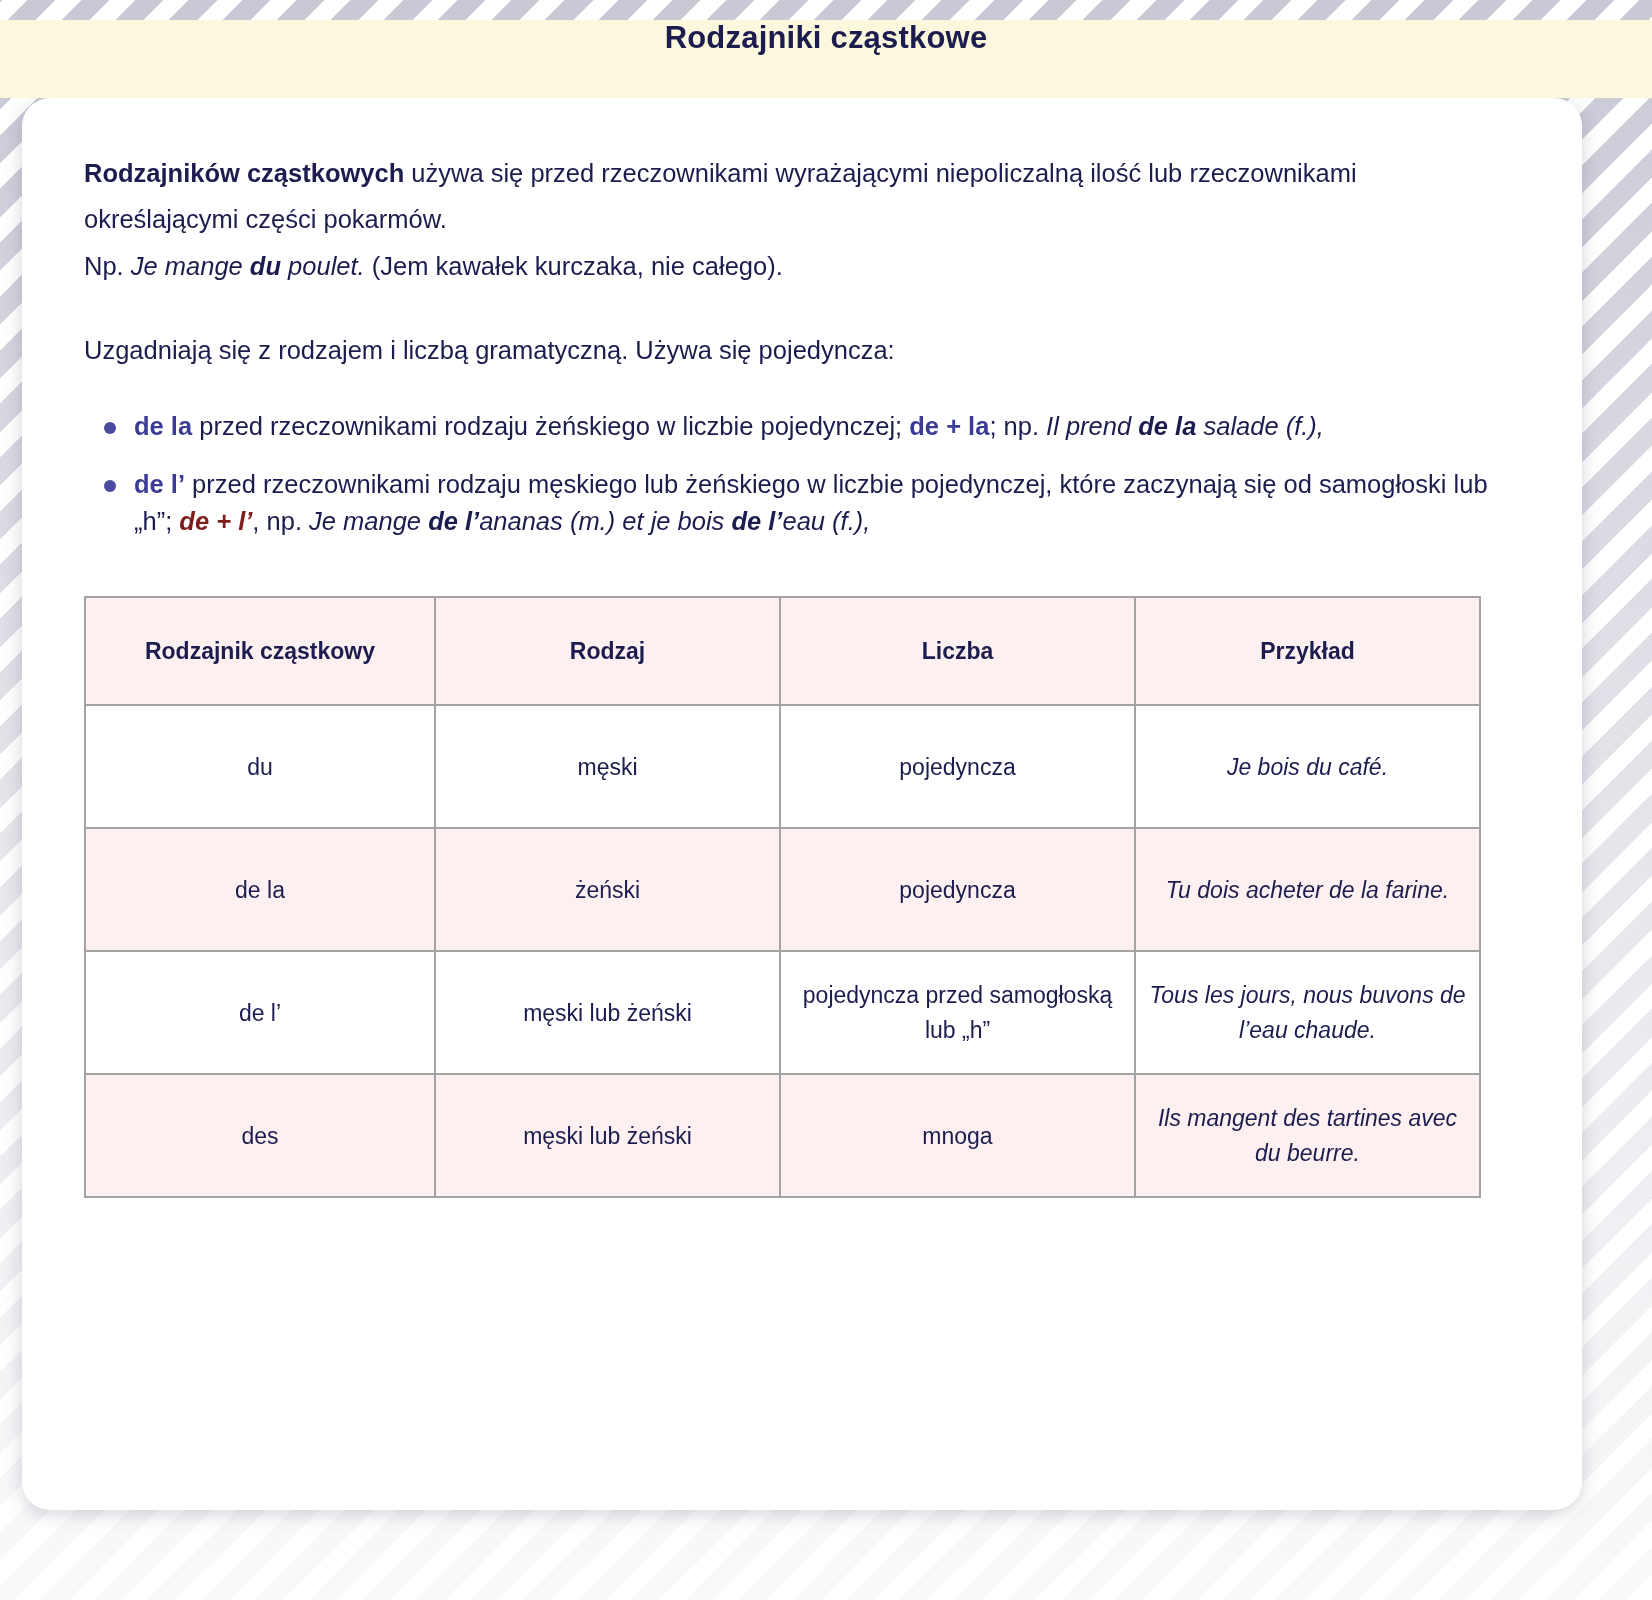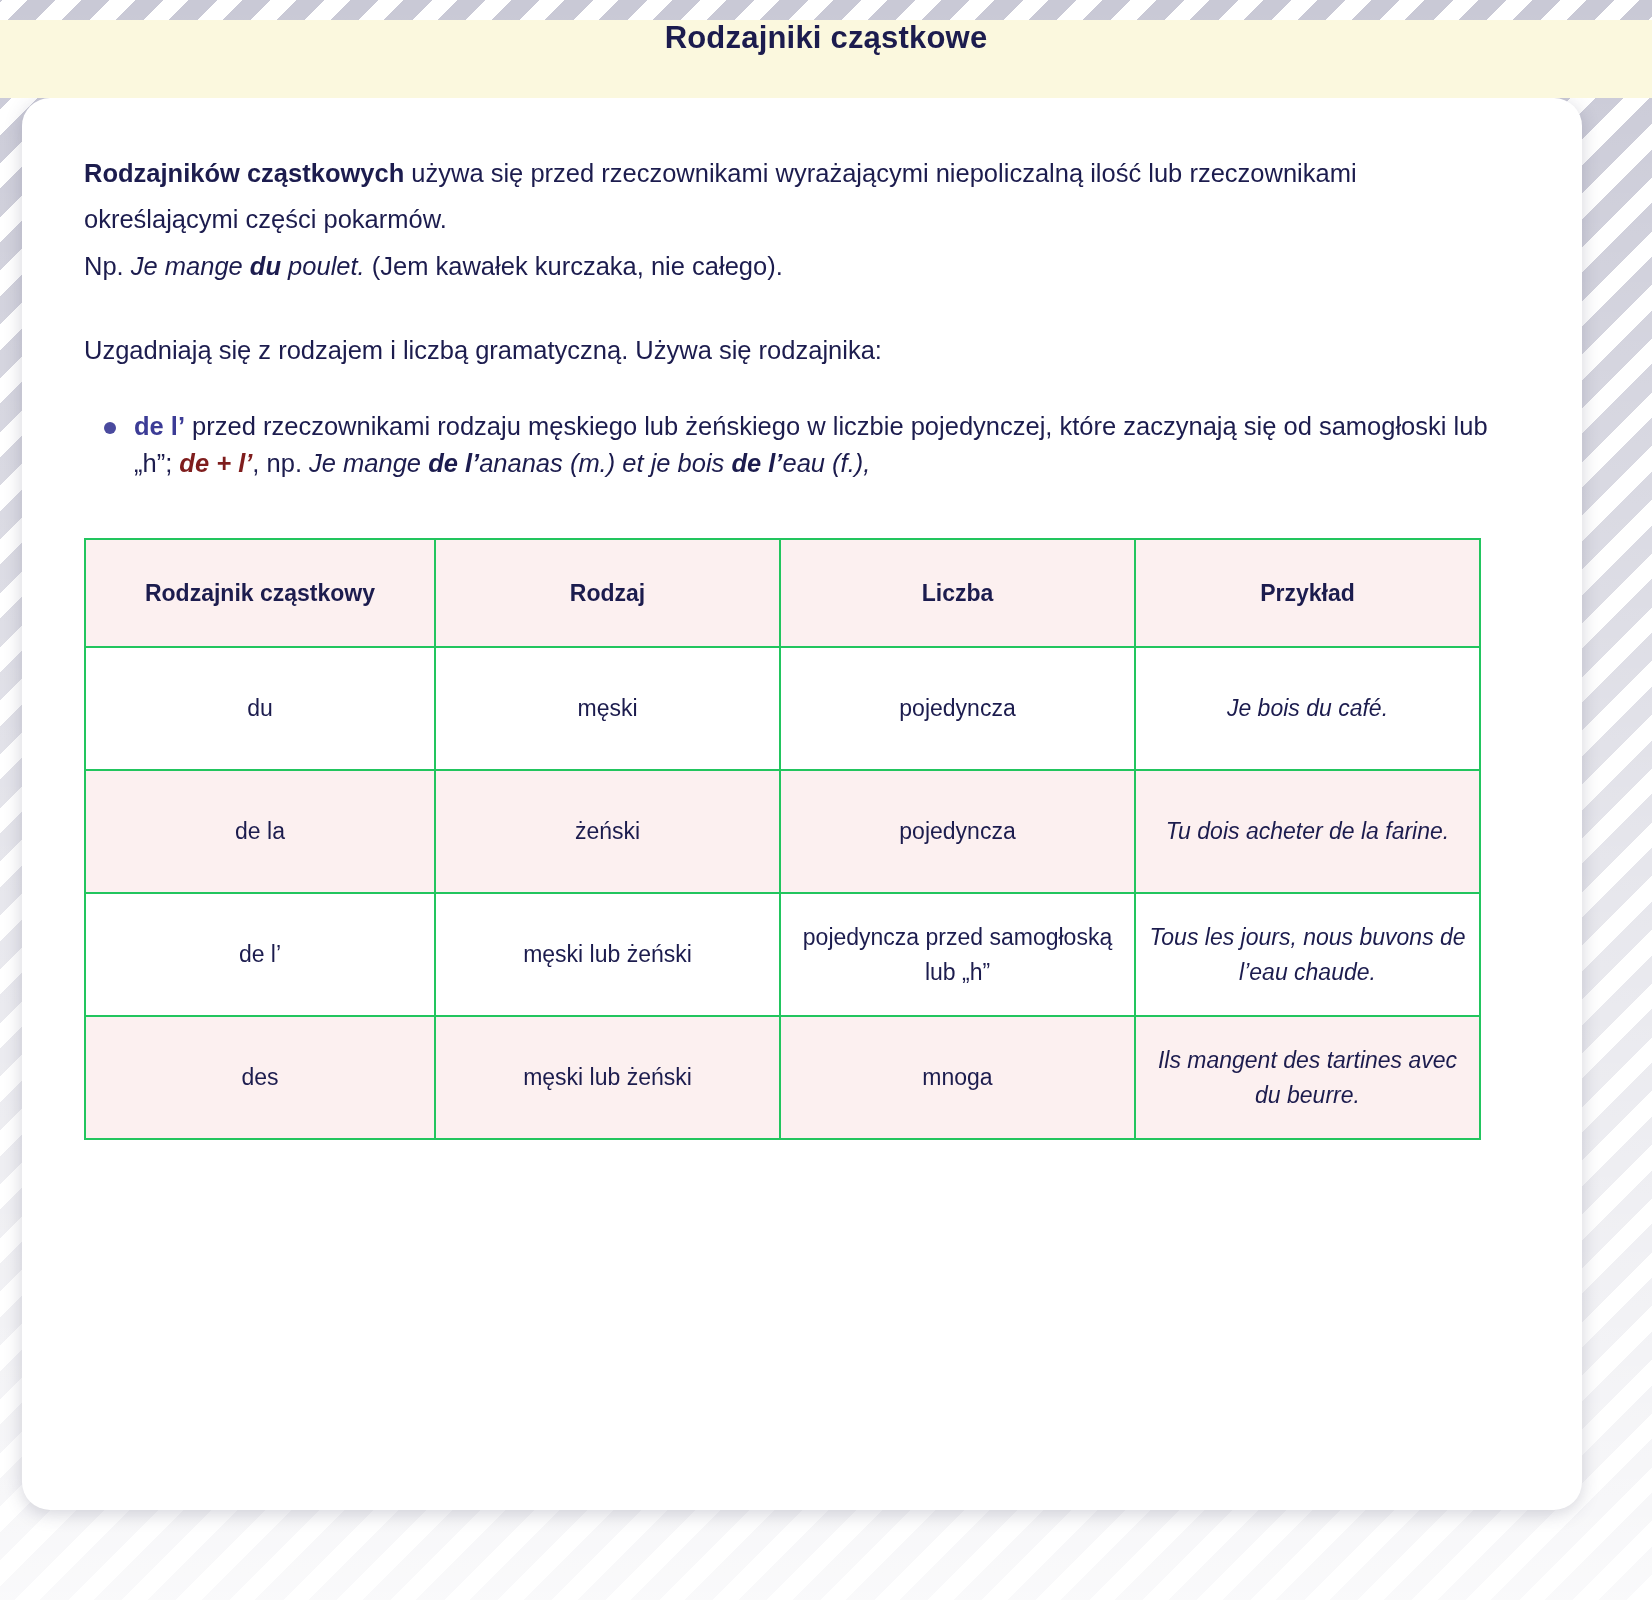--- a/index.html
+++ b/index.html
@@ -96,21 +96,21 @@
 
   
   table.grammar{
     margin-top:56px;
     border-collapse:collapse;
     width:1395px;
     table-layout:fixed;
     color:#1c1c4e;
   }
   table.grammar th, table.grammar td{
-    border:2px solid #22c55e;
+    border:2px solid #a3a3a3;
     text-align:center;
     font-size:23px;
     line-height:1.5;
     padding:14px 12px;
   }
   table.grammar th{
     background:#fcf0f0;
     font-weight:bold;
     height:108px;
     vertical-align:middle;
@@ -145,25 +145,28 @@
   <div class="title-text">Rodzajniki cząstkowe</div>
 </div>
 
 <div class="card">
 
   <p class="para">
     <b class="strong">Rodzajników cząstkowych</b><span> używa się przed rzeczownikami wyrażającymi niepoliczalną ilość lub rzeczownikami określającymi części pokarmów.</span><br>
     <span>Np. </span><i class="ital">Je mange </i><span class="bi">du</span><i class="ital"> poulet.</i><span> (Jem kawałek kurczaka, nie całego).</span>
   </p>
 
-  <p class="para second">Uzgadniają się z rodzajem i liczbą gramatyczną. Używa się rodzajnika:</p>
+  <p class="para second">Uzgadniają się z rodzajem i liczbą gramatyczną. Używa się pojedyncza:</p>
 
   <ul class="rules">
 
 
+    <li>
+      <span class="hl">de la</span><span> przed rzeczownikami rodzaju żeńskiego w liczbie pojedynczej; </span><span class="hl">de + la</span><span>; np. </span><i class="ital">Il prend </i><span class="bi">de la</span><i class="ital"> salade (f.),</i>
+    </li>
 
     <li>
       <span class="hl">de l’</span><span> przed rzeczownikami rodzaju męskiego lub żeńskiego w liczbie pojedynczej, które zaczynają się od samogłoski lub „h”; </span><span class="hl-i">de + l’</span><span>, np. </span><i class="ital">Je mange </i><span class="bi">de l’</span><i class="ital">ananas (m.) et je bois </i><span class="bi">de l’</span><i class="ital">eau (f.),</i>
     </li>
 
 
   </ul>
 
   <table class="grammar">
     <thead>

